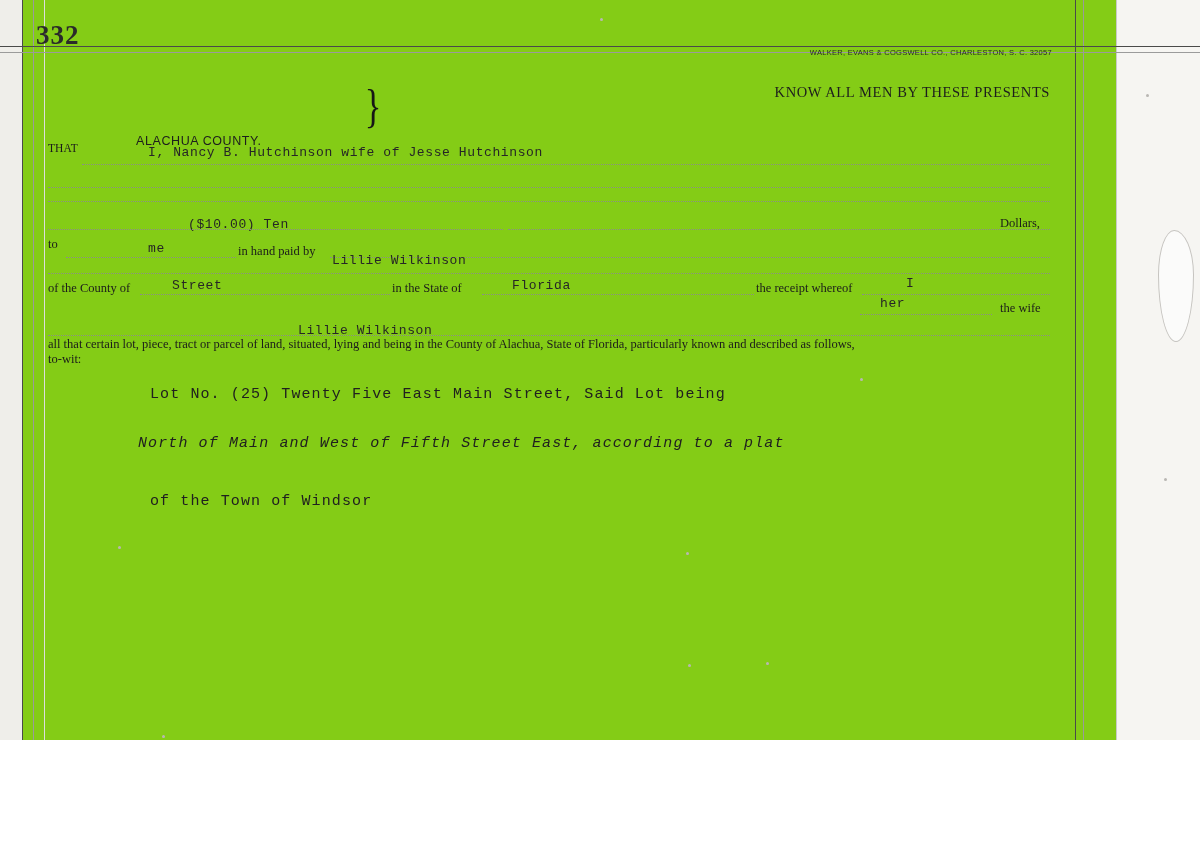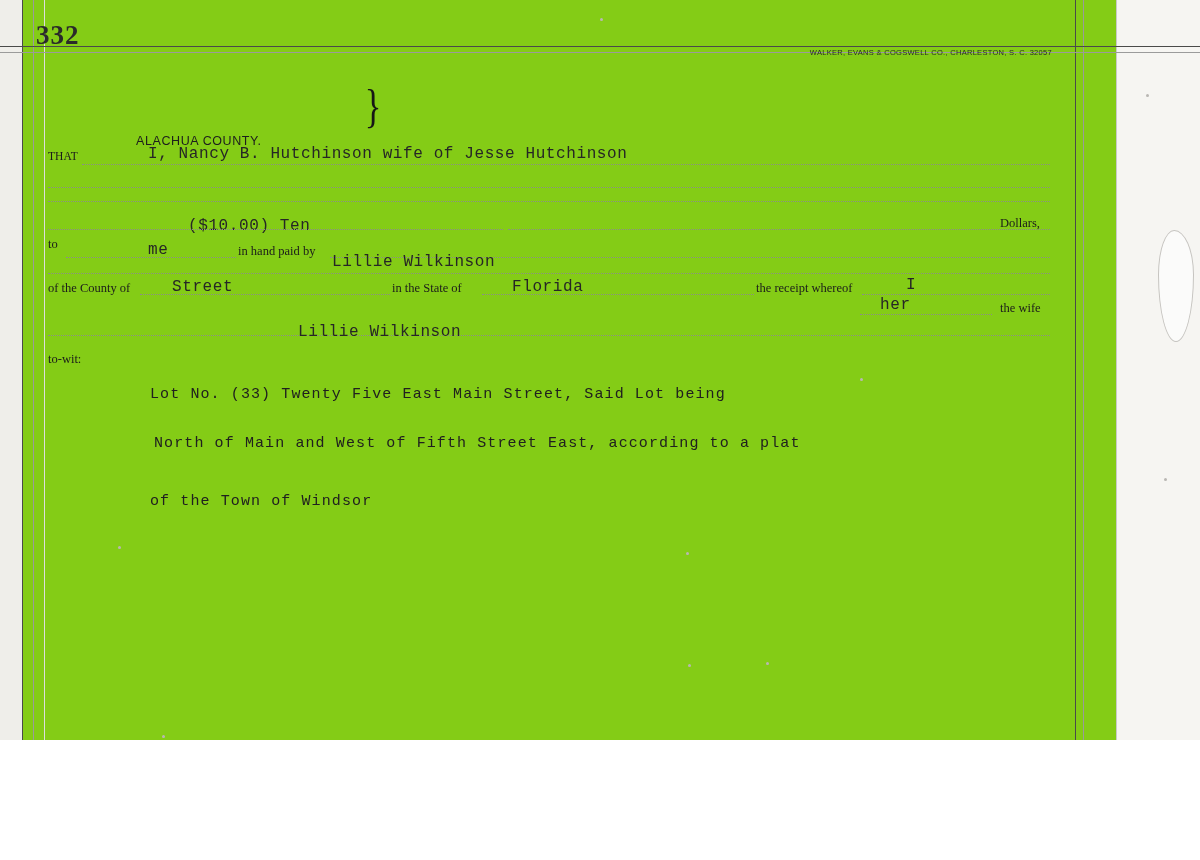--- a/index.html
+++ b/index.html
@@ -125,21 +125,21 @@
   .dots {
     position: absolute;
     height: 1px;
     border-bottom: 1px dotted #8c8c8c;
   }
 
   
   .typed {
     position: absolute;
     font-family: "Liberation Mono", monospace;
-    font-size: 16px;
+    font-size: 13px;
     letter-spacing: 0.6px;
     color: #262626;
     white-space: nowrap;
   }
   .typed.body {
     font-size: 15px;
     letter-spacing: 1.1px;
     color: #20201f;
   }
 
@@ -173,24 +173,25 @@
   <div class="v-rule soft" style="left:1083px;"></div>
   <div class="v-rule faint" style="left:1116px;"></div>
 
   <div class="h-rule" style="top:46px;"></div>
   <div class="h-rule soft" style="top:52px;"></div>
 
   <div class="folio">332</div>
 
   <div class="printer-credit">WALKER, EVANS &amp; COGSWELL CO., CHARLESTON, S. C.   32057</div>
 
+  <div class="know-all">KNOW ALL MEN BY THESE PRESENTS</div>
   <div class="brace">}</div>
   <div class="county-line">ALACHUA COUNTY.</div>
 
-  <div class="printed tiny" style="left:48px;top:150px;">THAT</div>
+  <div class="printed tiny" style="left:48px;top:142px;">THAT</div>
   <div class="dots" style="left:82px;top:163px;width:968px;"></div>
   <div class="typed" style="left:148px;top:145px;">I, Nancy B. Hutchinson wife of Jesse Hutchinson</div>
 
   <div class="dots" style="left:48px;top:186px;width:1002px;"></div>
   <div class="dots" style="left:48px;top:200px;width:1002px;"></div>
 
   <div class="dots" style="left:508px;top:228px;width:542px;"></div>
   <div class="printed small" style="left:1000px;top:216px;">Dollars,</div>
   <div class="typed" style="left:188px;top:217px;">($10.00) Ten</div>
   <div class="dots" style="left:48px;top:228px;width:455px;"></div>
@@ -213,24 +214,25 @@
   <div class="dots" style="left:862px;top:293px;width:188px;"></div>
   <div class="typed" style="left:906px;top:276px;">I</div>
 
   <div class="dots" style="left:860px;top:313px;width:132px;"></div>
   <div class="typed" style="left:880px;top:296px;text-align:center;">her</div>
   <div class="printed small" style="left:1000px;top:301px;">the wife</div>
 
   <div class="dots" style="left:48px;top:334px;width:1002px;"></div>
   <div class="typed" style="left:298px;top:323px;">Lillie Wilkinson</div>
 
+  <div class="printed small" style="left:48px;top:337px;">all that certain lot, piece, tract or parcel of land, situated, lying and being in the County of Alachua, State of Florida, particularly known and described as follows,</div>
   <div class="printed small" style="left:48px;top:352px;font-family:Liberation Serif, serif;">to-wit:</div>
 
-  <div class="typed body" style="left:150px;top:386px;">Lot No. (33) Twenty Five East Main Street, Said Lot being</div>
-  <div class="typed body" style="left:154px;top:435px;">North of Main and West of Fifth Street East, according to a plat</div>
+  <div class="typed body" style="left:150px;top:386px;">Lot No. (25) Twenty Five East Main Street, Said Lot being</div>
+  <div class="typed body" style="left:138px;top:435px;font-style:italic;">North of Main and West of Fifth Street East, according to a plat</div>
   <div class="typed body" style="left:150px;top:493px;">of the Town of Windsor</div>
 
   <div class="blob" style="left:1158px;top:230px;width:34px;height:110px;"></div>
 
   <div class="speck" style="left:118px;top:546px;width:3px;height:3px;"></div>
   <div class="speck" style="left:686px;top:552px;width:3px;height:3px;"></div>
   <div class="speck" style="left:688px;top:664px;width:3px;height:3px;"></div>
   <div class="speck" style="left:766px;top:662px;width:3px;height:3px;"></div>
   <div class="speck" style="left:162px;top:735px;width:3px;height:3px;"></div>
   <div class="speck" style="left:1004px;top:786px;width:3px;height:3px;"></div>

